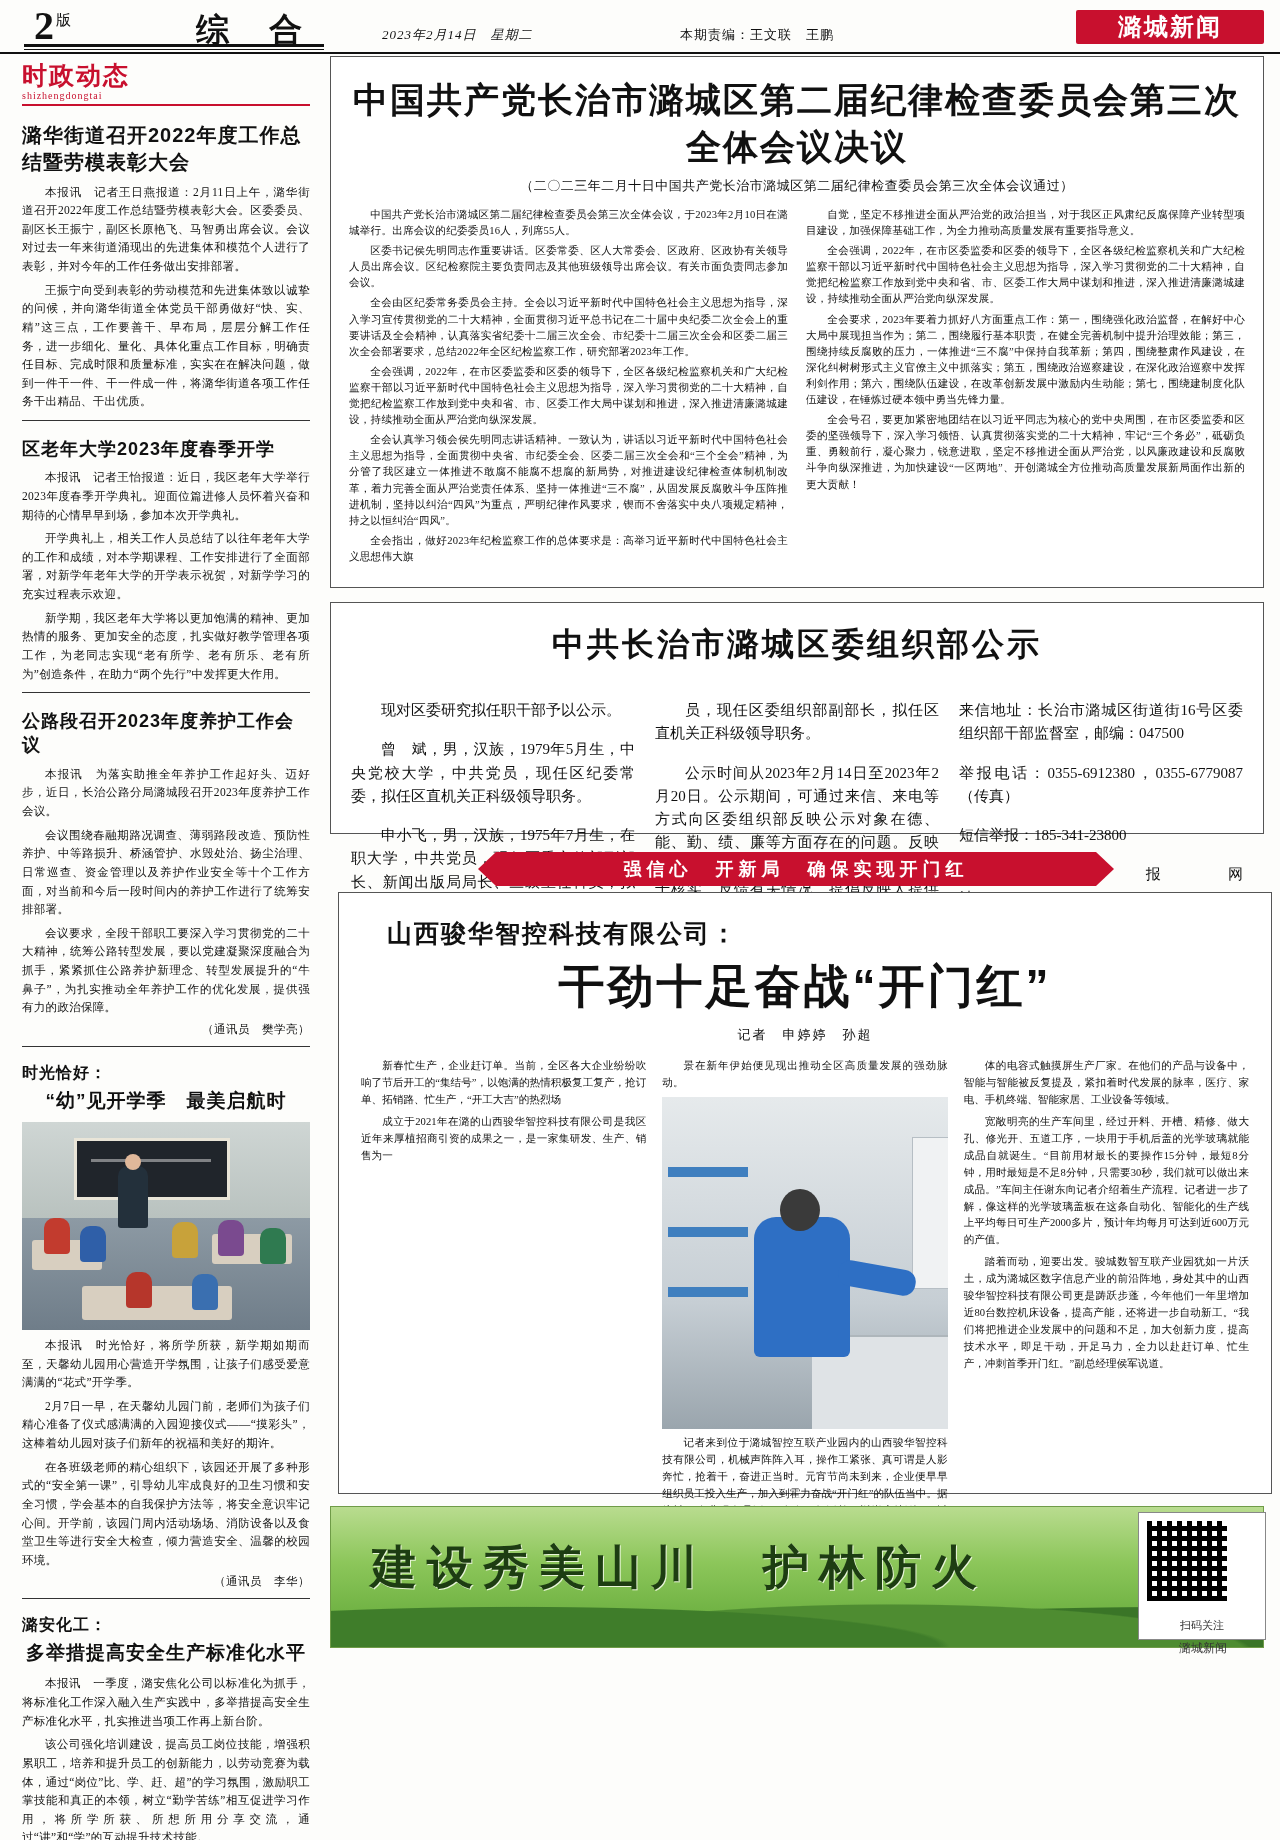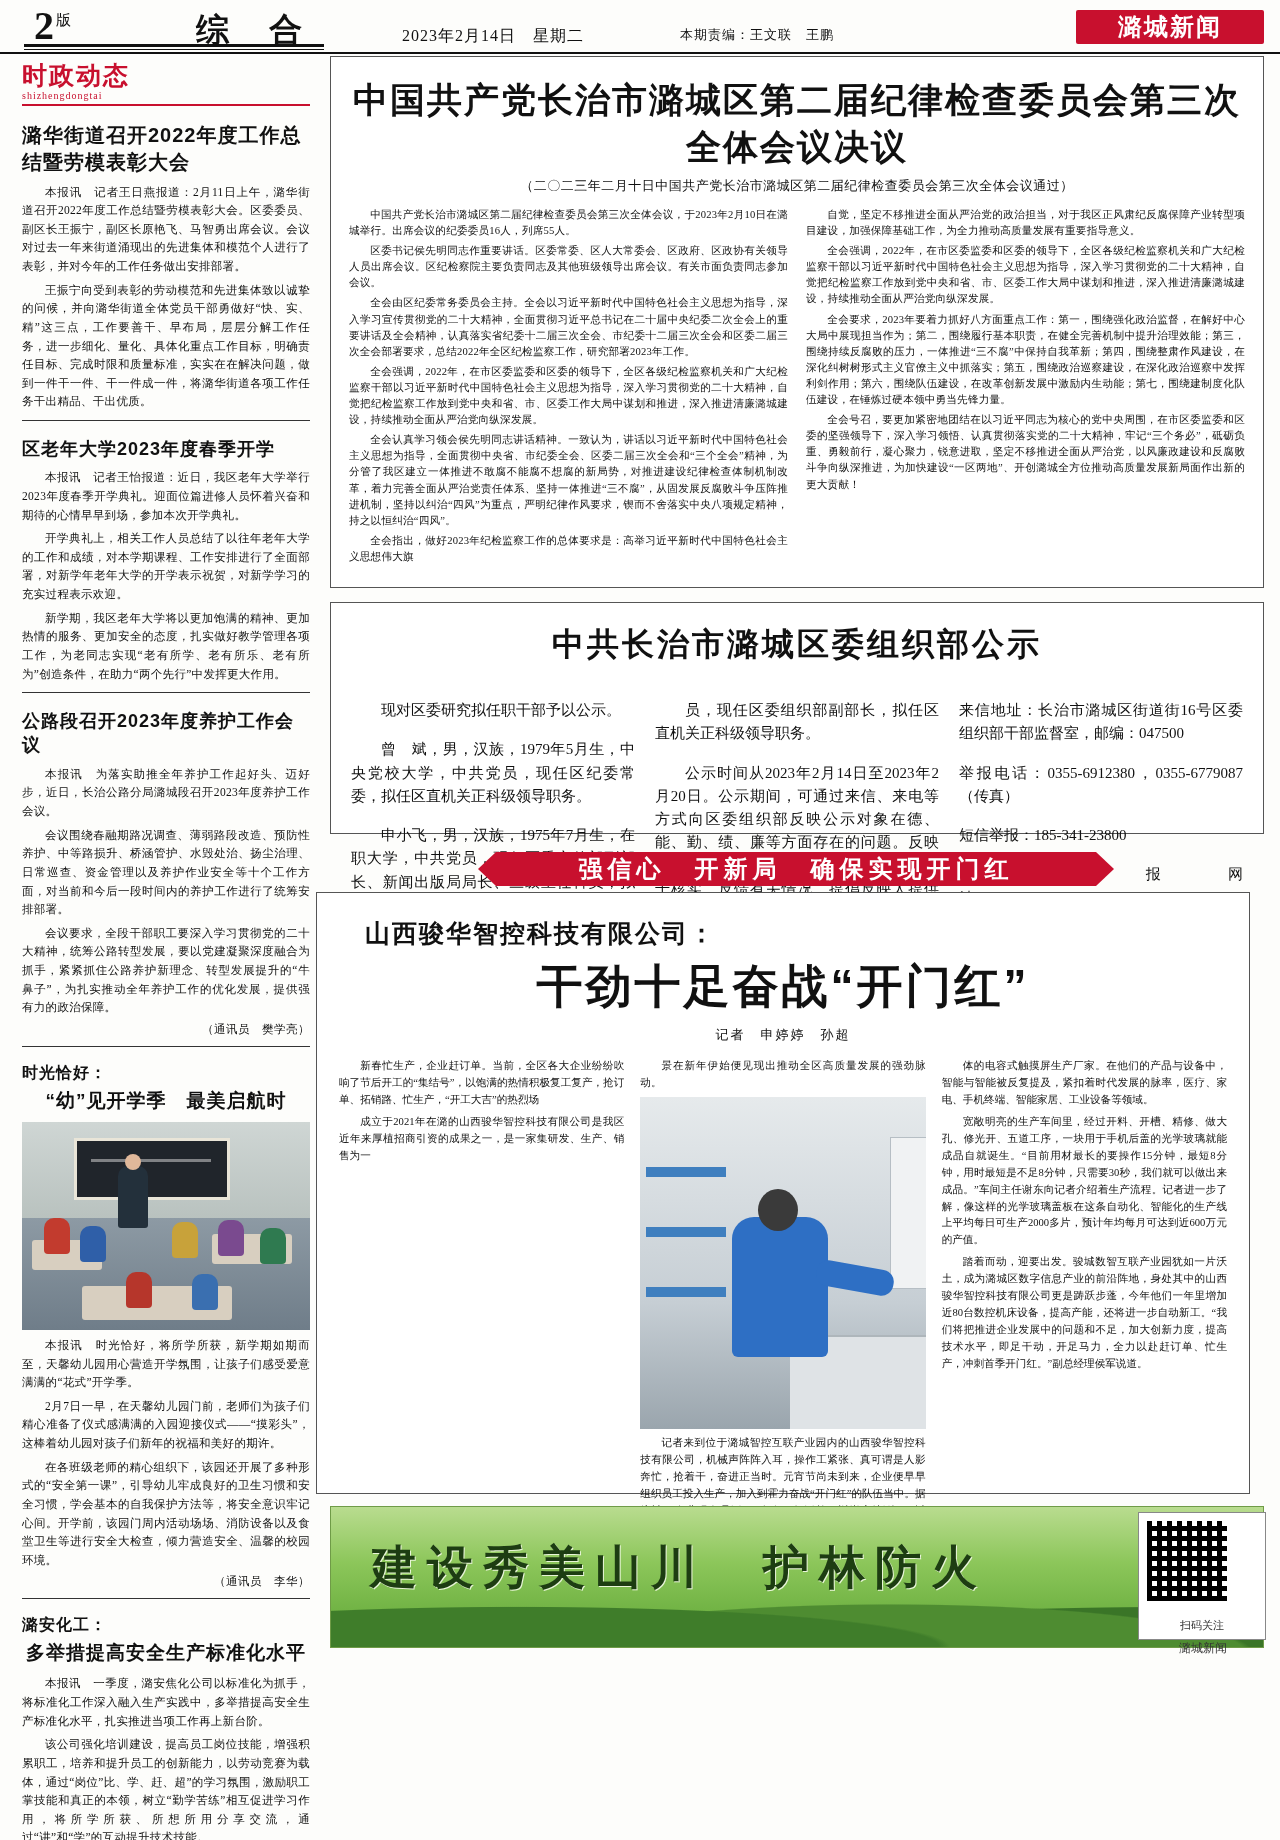--- a/index.html
+++ b/index.html
@@ -13,21 +13,21 @@
   }
   .page{position:relative;width:1280px;height:1840px;}
 
   
   .masthead{position:absolute;left:0;top:0;width:1280px;height:52px;}
   .mh-pageno{position:absolute;left:34px;top:2px;font-size:40px;font-weight:bold;font-family:"Liberation Serif",serif;}
   .mh-pageno small{font-size:15px;font-weight:normal;vertical-align:super;margin-left:2px;}
   .mh-rule-a{position:absolute;left:24px;top:44px;width:300px;height:3px;background:#111;}
   .mh-rule-b{position:absolute;left:24px;top:49px;width:300px;height:1px;background:#111;}
   .mh-section{position:absolute;left:196px;top:8px;font-size:33px;letter-spacing:16px;font-weight:bold;}
-  .mh-date{position:absolute;left:402px;top:26px;font-size:16px;letter-spacing:1px;}
+  .mh-date{position:absolute;left:382px;top:26px;font-size:13px;letter-spacing:1px;font-style:italic;}
   .mh-editor{position:absolute;left:680px;top:26px;font-size:13px;letter-spacing:1px;}
   .mh-brand{position:absolute;right:16px;top:10px;width:188px;height:34px;background:#c8102e;
     color:#fff;font-size:24px;font-weight:bold;letter-spacing:2px;text-align:center;line-height:34px;
     font-family:"Liberation Serif",serif;border-radius:2px;}
   .mh-topline{position:absolute;left:0;top:52px;width:1280px;height:2px;background:#111;}
 
   
   .leftcol{position:absolute;left:22px;top:62px;width:288px;}
   .lc-logo{margin-bottom:6px;}
   .lc-logo .cn{font-size:25px;font-weight:bold;color:#c8102e;letter-spacing:2px;line-height:1.1;}
@@ -71,28 +71,28 @@
   .p2-title{font-size:32px;font-weight:bold;text-align:center;letter-spacing:3px;margin:20px 0 16px;
     font-family:"Liberation Sans",sans-serif;}
   .p2-cols{display:flex;gap:20px;padding:0 20px;}
   .p2-cols .col{flex:1;}
   .p2-cols p{font-size:15px;line-height:1.55;margin:16px 0 4px 0;text-align:justify;text-indent:2em;}
   .p2-cols p.noind{text-indent:0;}
   .p2-sign{text-align:right;font-size:10.6px;line-height:1.6;margin-top:10px;}
 
   
   .banner{position:absolute;left:496px;top:852px;width:600px;height:34px;background:#c8102e;color:#fff;
-    text-align:center;line-height:34px;font-size:24px;font-weight:bold;letter-spacing:5px;
+    text-align:center;line-height:34px;font-size:18px;font-weight:bold;letter-spacing:5px;
     font-family:"Liberation Sans",sans-serif;}
   .banner:before,.banner:after{content:"";position:absolute;top:0;width:0;height:0;border-top:17px solid transparent;border-bottom:17px solid transparent;}
   .banner:before{left:-18px;border-right:18px solid #c8102e;}
   .banner:after{right:-18px;border-left:18px solid #c8102e;}
 
   
-  .p3{left:316px;top:892px;width:932px;height:600px;}
+  .p3{left:338px;top:892px;width:932px;height:600px;}
   .p3-comp{font-size:25px;font-weight:bold;letter-spacing:2px;margin:24px 0 6px 48px;font-family:"Liberation Sans",sans-serif;}
   .p3-title{font-size:46px;font-weight:bold;text-align:center;letter-spacing:3px;margin:4px 0 8px;
     font-family:"Liberation Sans",serif;}
   .p3-by{font-size:13px;text-align:center;letter-spacing:2px;margin-bottom:14px;}
   .p3-body{display:flex;gap:16px;padding:0 22px;}
   .p3-body .col{flex:1;}
   .p3-body p{font-size:10.6px;line-height:1.6;margin:0 0 5px 0;text-align:justify;text-indent:2em;}
   .factory{width:100%;height:332px;position:relative;overflow:hidden;background:#cfd6db;margin-bottom:6px;}
   .factory .bg{position:absolute;inset:0;background:linear-gradient(180deg,#e6eaec 0%,#c6ced4 62%,#9aa5ad 100%);}
   .factory .mach{position:absolute;background:#f0f2f3;border:1px solid #b6bec4;}

